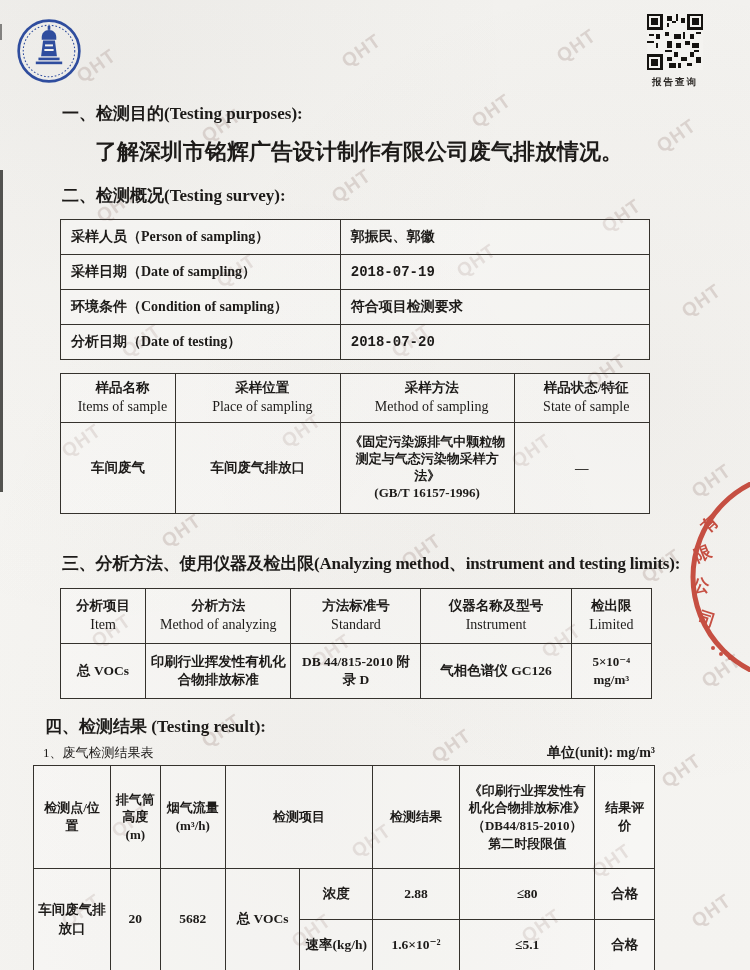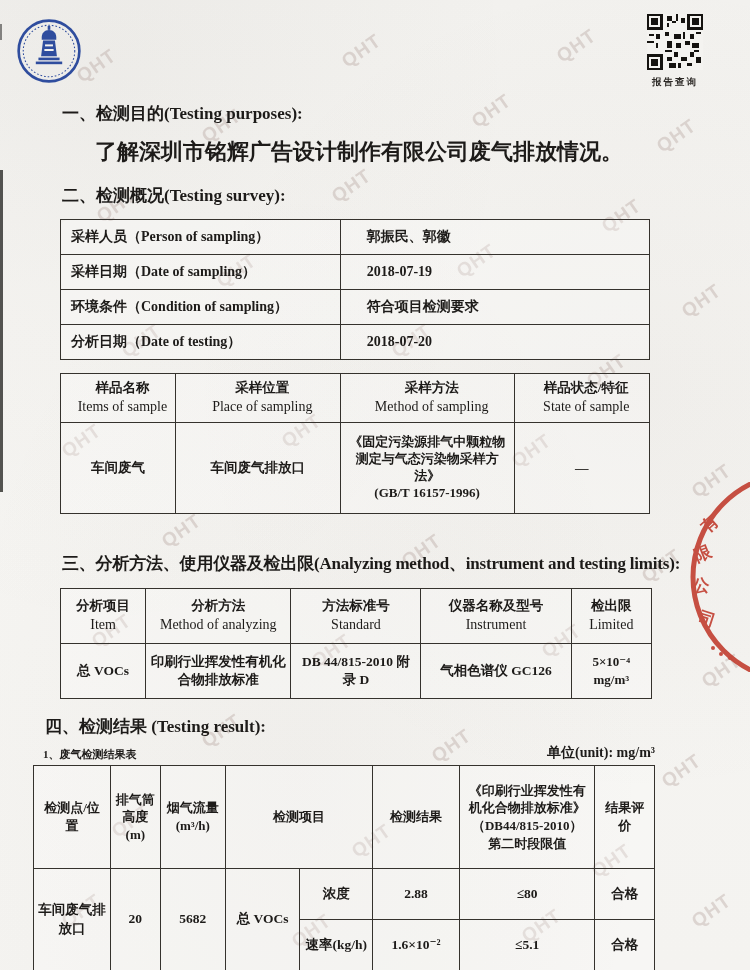--- a/index.html
+++ b/index.html
@@ -23,37 +23,37 @@
   #s2t{margin:17px 0 0 62px;}
   table{border-collapse:collapse;table-layout:fixed;background:rgba(255,255,255,.25);}
   td{border:1.5px solid #35322d;text-align:center;vertical-align:middle;
      font-size:13.5px;line-height:1.35;padding:2px 4px;overflow:hidden;}
   .zh{display:block;font-weight:700;font-size:13.5px;}
   .en{display:block;font-size:14px;}
   
   #survey{width:590px;margin:12px 0 0 60px;border-radius:10px;}
   #survey td{height:30px;text-align:left;font-weight:700;font-size:14px;}
   #survey td.lab{padding-left:10px;}
-  #survey td.val{padding-left:26px;}
+  #survey td.val{padding-left:10px;font-family:Liberation Mono, monospace;}
   
   #sample{width:590px;margin:13px 0 0 60px;}
   #sample tr.hd td{height:44px;padding-left:13px;}
   #sample tr.dt td{height:86px;font-weight:700;}
   #sample .mline{display:block;font-weight:700;font-size:13px;line-height:1.3;}
   
   #s3t{margin:38px 0 0 62px;letter-spacing:-0.2px;}
   #method{width:592px;margin:13px 14px 0 60px;}
   #method tr.hd td{height:50px;}
   #method tr.dt td{height:50px;font-weight:700;}
   #method .mline{display:block;font-weight:700;font-size:13px;line-height:1.35;}
   
   #s4t{margin:16px 0 0 45px;}
   .subrow{display:flex;justify-content:space-between;align-items:flex-end;
           width:612px;margin:6px 0 0 43px;}
-  .subrow .lt{font-size:11px;font-weight:700;text-align:center;}
+  .subrow .lt{font-size:13px;font-weight:400;text-align:center;}
   .subrow .rt{font-size:14px;font-weight:700;}
   #result{width:622px;margin:3px 0 0 33px;}
   #result tr.hd td{height:98px;font-weight:700;font-size:13px;}
   #result td.std{font-size:12.5px;padding:2px 6px;}
   #result tr.dt td{height:46px;font-weight:700;margin-top:21px;}
   
   #logo{position:absolute;left:16px;top:18px;z-index:2;}
   #qr{position:absolute;left:646px;top:14px;width:58px;text-align:center;z-index:2;}
   #qr .lbl{font-size:9.5px;font-weight:700;letter-spacing:2px;color:#2a2724;margin-top:2px;}
   #seal{position:absolute;right:0;top:482px;z-index:3;opacity:.88;}

